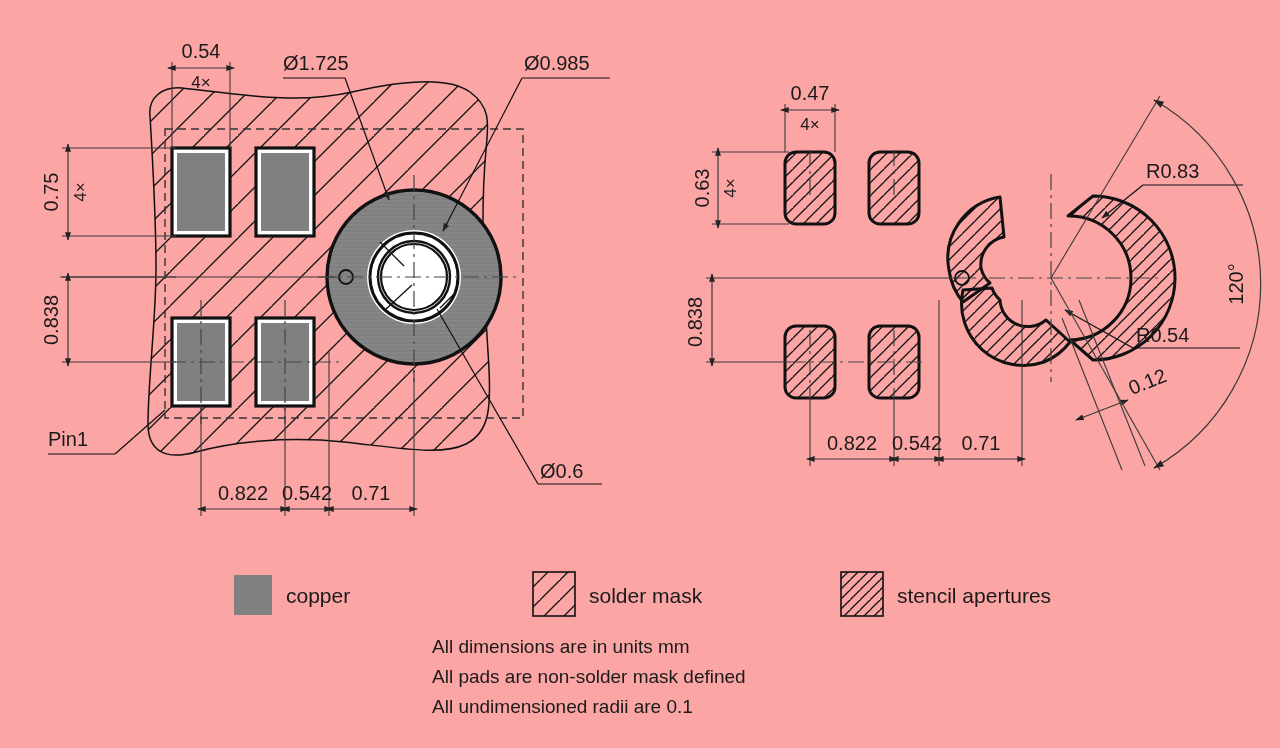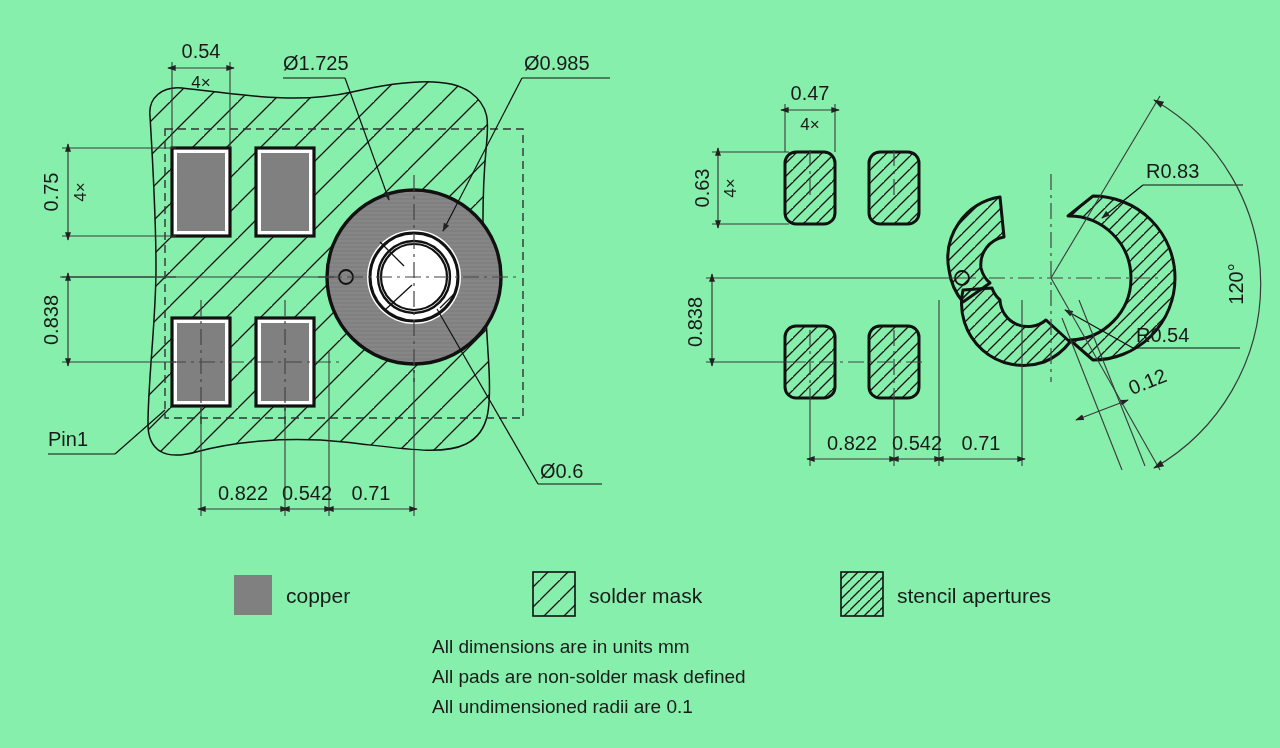--- a/index.html
+++ b/index.html
@@ -1,18 +1,18 @@
 <!DOCTYPE html>
 <html><head>
 <meta charset="utf-8">
 <style>
   html,body{margin:0;padding:0;background:#ffffff;}
   body{width:1280px;height:748px;overflow:hidden;
        font-family:"Liberation Sans","DejaVu Sans",sans-serif;color:#000;}
-  #stage{position:relative;width:1280px;height:748px;background:#86efac;}
+  #stage{position:relative;width:1280px;height:748px;background:#fca5a5;}
   svg{display:block;}
   .dimtxt{font-family:"Liberation Sans","DejaVu Sans",sans-serif;font-size:20px;fill:#1a1a1a;}
   .dimtxt-sm{font-family:"Liberation Sans","DejaVu Sans",sans-serif;font-size:17px;fill:#1a1a1a;}
   .legtxt{font-family:"Liberation Sans","DejaVu Sans",sans-serif;font-size:21px;fill:#1a1a1a;}
   .notetxt{font-family:"Liberation Sans","DejaVu Sans",sans-serif;font-size:19px;fill:#1a1a1a;}
   .objthin{fill:none;stroke:#111;stroke-width:1.5;}
   .hatch{stroke:#111;stroke-width:1.3;fill:none;}
   .dimline{stroke:#3a3a3a;stroke-width:1.2;fill:none;}
   .extline{stroke:#3a3a3a;stroke-width:1.1;fill:none;}
   .leader{stroke:#111;stroke-width:1.2;fill:none;}

